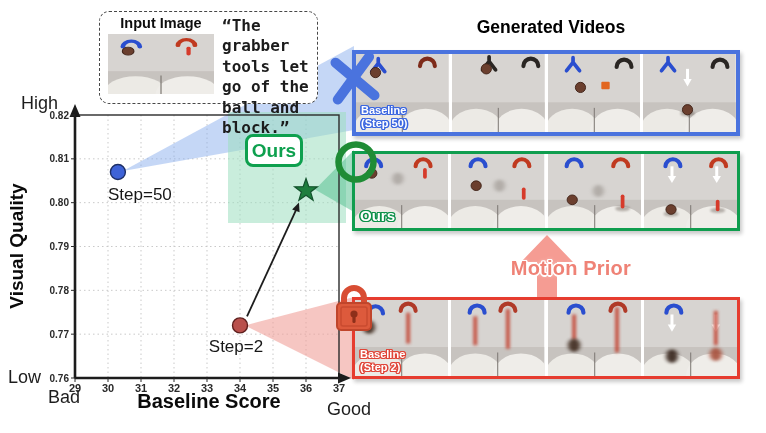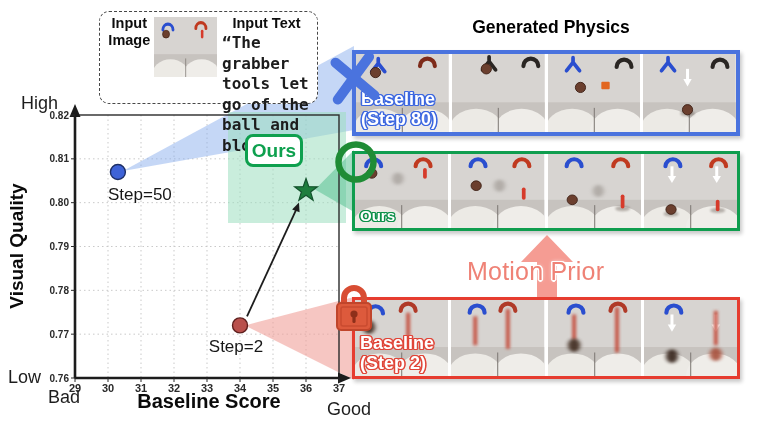--- a/index.html
+++ b/index.html
@@ -17,54 +17,54 @@
   .lbl.bad{left:48px;top:387px;}
   .lbl.good{left:327px;top:387px;margin-top:12px;}
 
   .ours-callout{position:absolute;left:245px;top:134px;width:52px;height:27px;
     border:3px solid #0ea04e;border-radius:8px;background:#fff;color:#0ea04e;
     font-weight:700;font-size:19px;display:flex;align-items:center;justify-content:center;z-index:6;}
 
   .input-panel{position:absolute;left:99px;top:11px;width:219px;height:93px;background:#fff;
     border:1.6px dashed #474747;border-radius:10px;z-index:5;display:flex;gap:4px;
     padding:3px 5px;box-sizing:border-box;}
-  .ip-col1{width:112px;display:flex;flex-direction:row;}
+  .ip-col1{width:112px;display:flex;flex-direction:column;}
   .ip-col2{flex:1;display:flex;flex-direction:column;}
   .ip-hdr{text-align:center;font-weight:700;font-size:14.5px;color:#0d0d0d;line-height:1.2;}
   .mini-frame{width:106px;height:60px;margin:2px auto 0 auto;}
   .mini-frame svg{width:100%;height:100%;display:block;}
   .quote{font-family:"DejaVu Sans Mono",monospace;font-size:16px;font-weight:700;
          color:#1c1c1c;line-height:1.28;margin-top:1px;padding-left:1px;}
 
   .gen-title{position:absolute;left:436px;top:17px;width:230px;text-align:center;
              font-weight:700;font-size:17.5px;color:#000;z-index:2;}
 
   .strip{position:absolute;left:352px;width:388px;box-sizing:border-box;background:#fff;
          z-index:2;box-shadow:2px 3px 4px rgba(0,0,0,0.22);}
   .frames{display:flex;gap:3px;width:100%;height:100%;}
   .frames svg{flex:1 1 0;min-width:0;height:100%;display:block;}
   .strip-blue{top:50px;height:86px;border:4px solid #4a73de;}
   .strip-green{top:151px;height:80px;border:3.5px solid #0f9d4e;}
   .strip-red{top:297px;height:82px;border:3.5px solid #e63c2f;}
   .strip-label{position:absolute;left:5px;bottom:3px;z-index:3;font-weight:700;
-               font-size:18px;line-height:1.12;color:#fff;}
+               font-size:11px;line-height:1.12;color:#fff;}
   .strip-label span{display:block;}
   .strip-blue .strip-label{text-shadow:-1.4px 0 #3b66e0,1.4px 0 #3b66e0,0 -1.4px #3b66e0,
       0 1.4px #3b66e0,-1px -1px #3b66e0,1px 1px #3b66e0,-1px 1px #3b66e0,1px -1px #3b66e0;}
   .strip-green .strip-label{font-size:15px;text-shadow:-1.4px 0 #0d9049,1.4px 0 #0d9049,
       0 -1.4px #0d9049,0 1.4px #0d9049,-1px -1px #0d9049,1px 1px #0d9049,-1px 1px #0d9049,1px -1px #0d9049;}
   .strip-red .strip-label{text-shadow:-1.4px 0 #e04538,1.4px 0 #e04538,0 -1.4px #e04538,
       0 1.4px #e04538,-1px -1px #e04538,1px 1px #e04538,-1px 1px #e04538,1px -1px #e04538;}
 
   .icon-x{position:absolute;left:326px;top:48px;width:58px;height:62px;z-index:5;}
   .icon-ring{position:absolute;left:333px;top:139px;width:46px;height:46px;z-index:5;}
   .icon-lock{position:absolute;left:330px;top:281px;width:48px;height:51px;z-index:5;}
   .motion-arrow{position:absolute;left:521px;top:235px;width:52px;height:62px;z-index:2;}
-  .motion-label{position:absolute;left:467px;top:257px;width:164px;text-align:left;
-    font-weight:400;font-size:25px;color:#ef8276;z-index:3;letter-spacing:0.2px;
+  .motion-label{position:absolute;left:467px;top:257px;width:164px;text-align:right;
+    font-weight:700;font-size:20px;color:#ef8276;z-index:3;letter-spacing:0.2px;
     text-shadow:-1.5px 0 #fff,1.5px 0 #fff,0 -1.5px #fff,0 1.5px #fff,
                 -1px -1px #fff,1px 1px #fff,-1px 1px #fff,1px -1px #fff,0 0 4px #fff;}
 </style>
 </head>
 <body>
 
 <div class="canvas">
 
   <svg id="chart-svg">
       <g stroke="#c9c9c9" stroke-width="1" stroke-dasharray="1.5 3">
@@ -165,26 +165,25 @@
               <path d="M50,58 V84" stroke="#7d7873" stroke-width="1.4" opacity="0.8"></path>
               <path d="M14,18 A8,8 0 0 1 30,18" stroke="#2a4ecf" stroke-width="4.5" stroke-linecap="round" fill="none"></path>
               <circle cx="19" cy="24" r="5.5" fill="#6b3f2e" stroke="#402318" stroke-width="1"></circle>
               <path d="M66,16 A8,8 0 0 1 82,16" stroke="#c03a20" stroke-width="4.5" stroke-linecap="round" fill="none"></path>
               <rect x="74" y="18" width="4" height="12" rx="2" fill="#d63b2b"></rect>
             </g>
           </svg>
         </div>
     </div>
     <div class="ip-col2">
-      <div class="ip-hdr">Input Text</div>
       <div class="quote">“The grabber tools let go of the ball and block.”</div>
     </div>
   </div>
 
-  <div class="gen-title">Generated Physics</div>
+  <div class="gen-title">Generated Videos</div>
 
   <div class="strip strip-blue">
     <div class="frames" id="frames0">
         <svg viewBox="0 0 100 84" preserveAspectRatio="none">
           <rect x="0" y="0" width="100" height="84" fill="#d7d4d1"></rect>
           <g>
             <rect x="0" y="52" width="100" height="32" fill="#c7c3bf"></rect>
             <ellipse cx="26" cy="84" rx="30" ry="25" fill="#eceae5"></ellipse>
             <ellipse cx="75" cy="84" rx="30" ry="25" fill="#efede9"></ellipse>
             <path d="M50,58 V84" stroke="#7d7873" stroke-width="1.4" opacity="0.8"></path>
@@ -229,21 +228,21 @@
             <path d="M75,14 A8,8 0 0 1 91,14" stroke="#2a2623" stroke-width="4.5" stroke-linecap="round" fill="none"></path>
             <line x1="48" y1="16" x2="48" y2="28" stroke="#fff" stroke-width="3.2"></line>
             <polygon points="43.5,27 52.5,27 48,35" fill="#fff"></polygon>
             <ellipse cx="48" cy="64" rx="8" ry="3" fill="#3a2c22" opacity="0.32" style="filter:blur(1px)"></ellipse>
             <circle cx="48" cy="60" r="5.5" fill="#6b3f2e" stroke="#402318" stroke-width="1"></circle>
           </g>
         </svg>
       </div>
     <div class="strip-label">
       <span>Baseline</span>
-      <span>(Step 80)</span>
+      <span>(Step 50)</span>
     </div>
   </div>
 
   <div class="strip strip-green">
     <div class="frames" id="frames1">
         <svg viewBox="0 0 100 84" preserveAspectRatio="none">
           <rect x="0" y="0" width="100" height="84" fill="#d7d4d1"></rect>
           <g>
             <rect x="0" y="52" width="100" height="32" fill="#c7c3bf"></rect>
             <ellipse cx="26" cy="84" rx="30" ry="25" fill="#eceae5"></ellipse>

